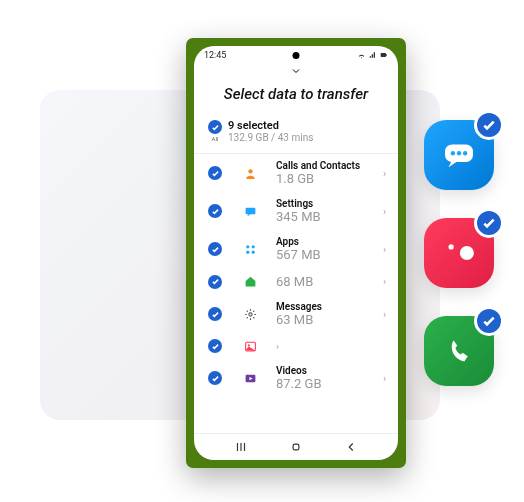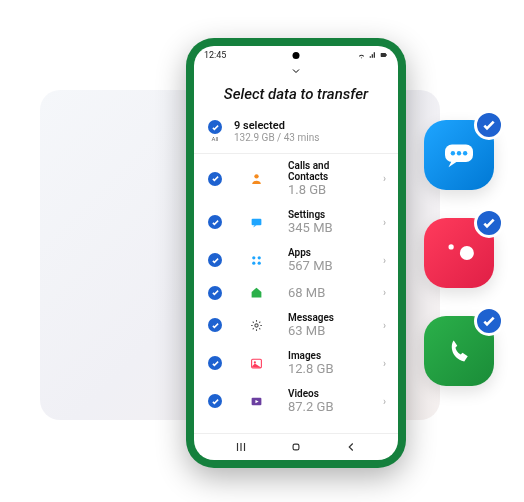--- a/index.html
+++ b/index.html
@@ -14,22 +14,22 @@
     position: absolute;
     left: 40px; top: 90px;
     width: 400px; height: 330px;
     border-radius: 20px;
     background: linear-gradient(135deg, #f5f7fa 0%, #f0f0f5 50%, #f5f0ef 100%);
   }
   .phone {
     position: absolute;
     left: 186px; top: 38px;
     width: 220px; height: 430px;
-    background: #15803d;
-    border-radius: 28px;
+    background: #4d7c0f;
+    border-radius: 7px;
     padding: 8px;
     box-shadow: 0 10px 30px rgba(0,0,0,0.3);
   }
   .screen {
     width: 100%; height: 100%;
     background: #fff;
     border-radius: 20px;
     position: relative;
     overflow: hidden;
     display: flex;
@@ -65,21 +65,21 @@
     font-weight: 500;
     color: #111;
     padding: 4px 0 10px 0;
     font-style: italic;
   }
   .content { flex: 1; overflow: hidden; }
   .summary-row {
     display: flex;
     align-items: center;
     padding: 6px 12px 10px 12px;
-    gap: 10px;
+    gap: 4px;
     border-bottom: 1px solid #eee;
   }
   .check-col {
     width: 18px;
     display: flex;
     flex-direction: column;
     align-items: center;
     gap: 1px;
   }
   .check-badge {
@@ -92,21 +92,21 @@
   }
   .check-badge svg { width: 9px; height: 9px; display: block; }
   .all-label { font-size: 6px; color: #666; }
   .summary-text .sel { font-size: 11px; font-weight: 600; color: #111; }
   .summary-text .meta { font-size: 10px; color: #999; }
   .list { padding: 0 0; }
   .row {
     display: flex;
     align-items: center;
     padding: 6px 12px;
-    gap: 24px;
+    gap: 18px;
   }
   .row .check { width: 18px; display: flex; justify-content: center; }
   .row .icon { width: 16px; display: flex; justify-content: center; align-items: center; }
   .row .icon svg { width: 13px; height: 13px; display: block; }
   .row .text { flex: 1; }
   .row .text .lbl { font-size: 10px; font-weight: 600; color: #111; }
   .row .text .sz { font-size: 13px; color: #999; margin-top: 0px; }
   .row .chev { color: #aaa; font-size: 10px; }
   .navbar {
     display: flex;
@@ -308,24 +308,20 @@
                 </svg>
               </span>
             </div>
             <div class="icon">
               <svg viewBox="0 0 24 24">
                 <rect x="3" y="4" width="18" height="16" rx="2" fill="none" stroke="#ff3b5c" stroke-width="2"></rect>
                 <circle cx="9" cy="10" r="2" fill="#ff3b5c"></circle>
                 <path d="M3 18l6-6 12 8" fill="#ff3b5c"></path>
               </svg>
             </div>
-            <div class="text">
-              <div class="lbl">Images</div>
-              <div class="sz">12.8 GB</div>
-            </div>
             <div class="chev">›</div>
           </div>
           <div class="row">
             <div class="check">
               <span class="check-badge">
                 <svg viewBox="0 0 24 24">
                   <path fill="none" stroke="#fff" stroke-width="4" d="M5 13l4 4 10-10"></path>
                 </svg>
               </span>
             </div>

